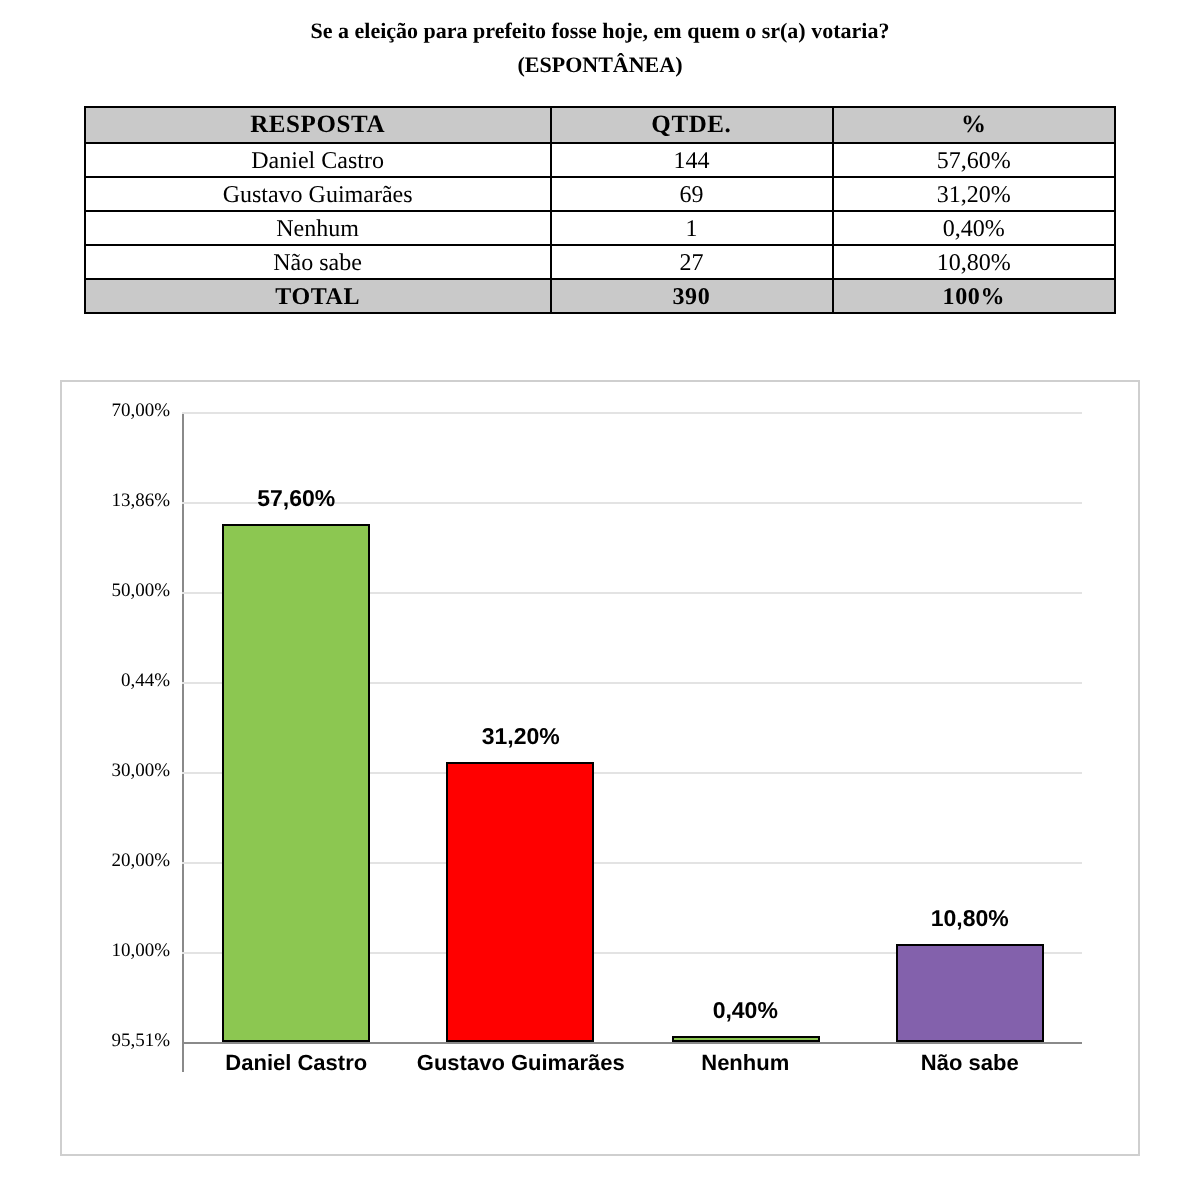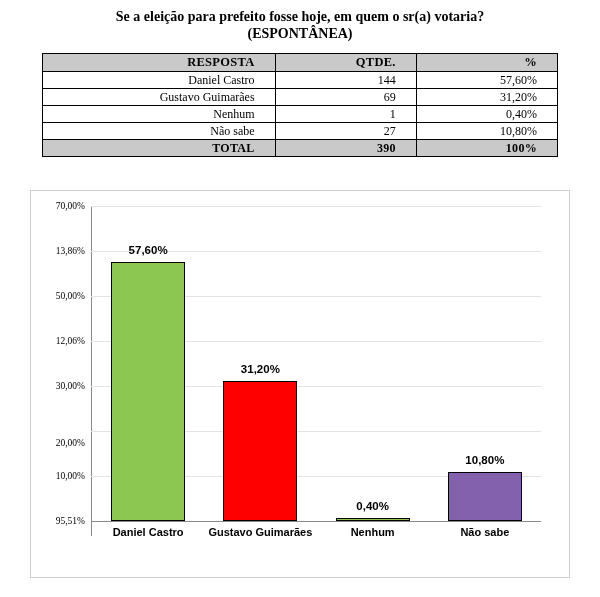--- a/index.html
+++ b/index.html
@@ -15,39 +15,39 @@
     position: relative;
     overflow: hidden;
   }
 
   
   .title-block {
     text-align: center;
     padding-top: 8px;
     font-family: "Liberation Serif", serif;
     font-weight: bold;
-    font-size: 14px;
+    font-size: 11px;
     line-height: 17px;
   }
 
   
   .table-wrap {
     margin: 11px auto 0 auto;
     width: 516px;
   }
   table.poll {
     border-collapse: collapse;
     width: 100%;
     font-family: "Liberation Serif", serif;
     font-size: 12px;
     table-layout: fixed;
   }
   table.poll td, table.poll th {
     border: 1px solid #000000;
-    text-align: right;
+    text-align: center;
     height: 16px;
     padding: 0 20px;
   }
   table.poll thead th {
     background: #c9c9c9;
     font-weight: bold;
     font-size: 12.5px;
     letter-spacing: .3px;
     height: 17px;
   }
@@ -219,23 +219,23 @@
           <div class="gridline" style="top: 225px;"></div>
           <div class="gridline" style="top: 180px;"></div>
           <div class="gridline" style="top: 135px;"></div>
           <div class="gridline" style="top: 90px;"></div>
           <div class="gridline" style="top: 45px;"></div>
           <div class="gridline" style="top: 0px;"></div>
         </div>
       <div id="yticks">
           <div class="ytick" style="top: 315px;">95,51%</div>
           <div class="ytick" style="top: 270px;">10,00%</div>
-          <div class="ytick" style="top: 225px; margin-top: 12px;">20,00%</div>
+          <div class="ytick" style="top: 225px;">20,00%</div>
           <div class="ytick" style="top: 180px;">30,00%</div>
-          <div class="ytick" style="top: 135px;">12,06%</div>
+          <div class="ytick" style="top: 135px;">0,44%</div>
           <div class="ytick" style="top: 90px;">50,00%</div>
           <div class="ytick" style="top: 45px;">13,86%</div>
           <div class="ytick" style="top: 0px;">70,00%</div>
         </div>
     </div>
     <div class="bars" id="bars">
         <div class="bar-slot" style="left: 0%; width: 25%;">
           <div class="bar" style="height: 259.2px; background: rgb(140, 199, 81);"></div>
           <div class="bar-label" style="bottom: 265.2px;">57,60%</div>
         </div>

